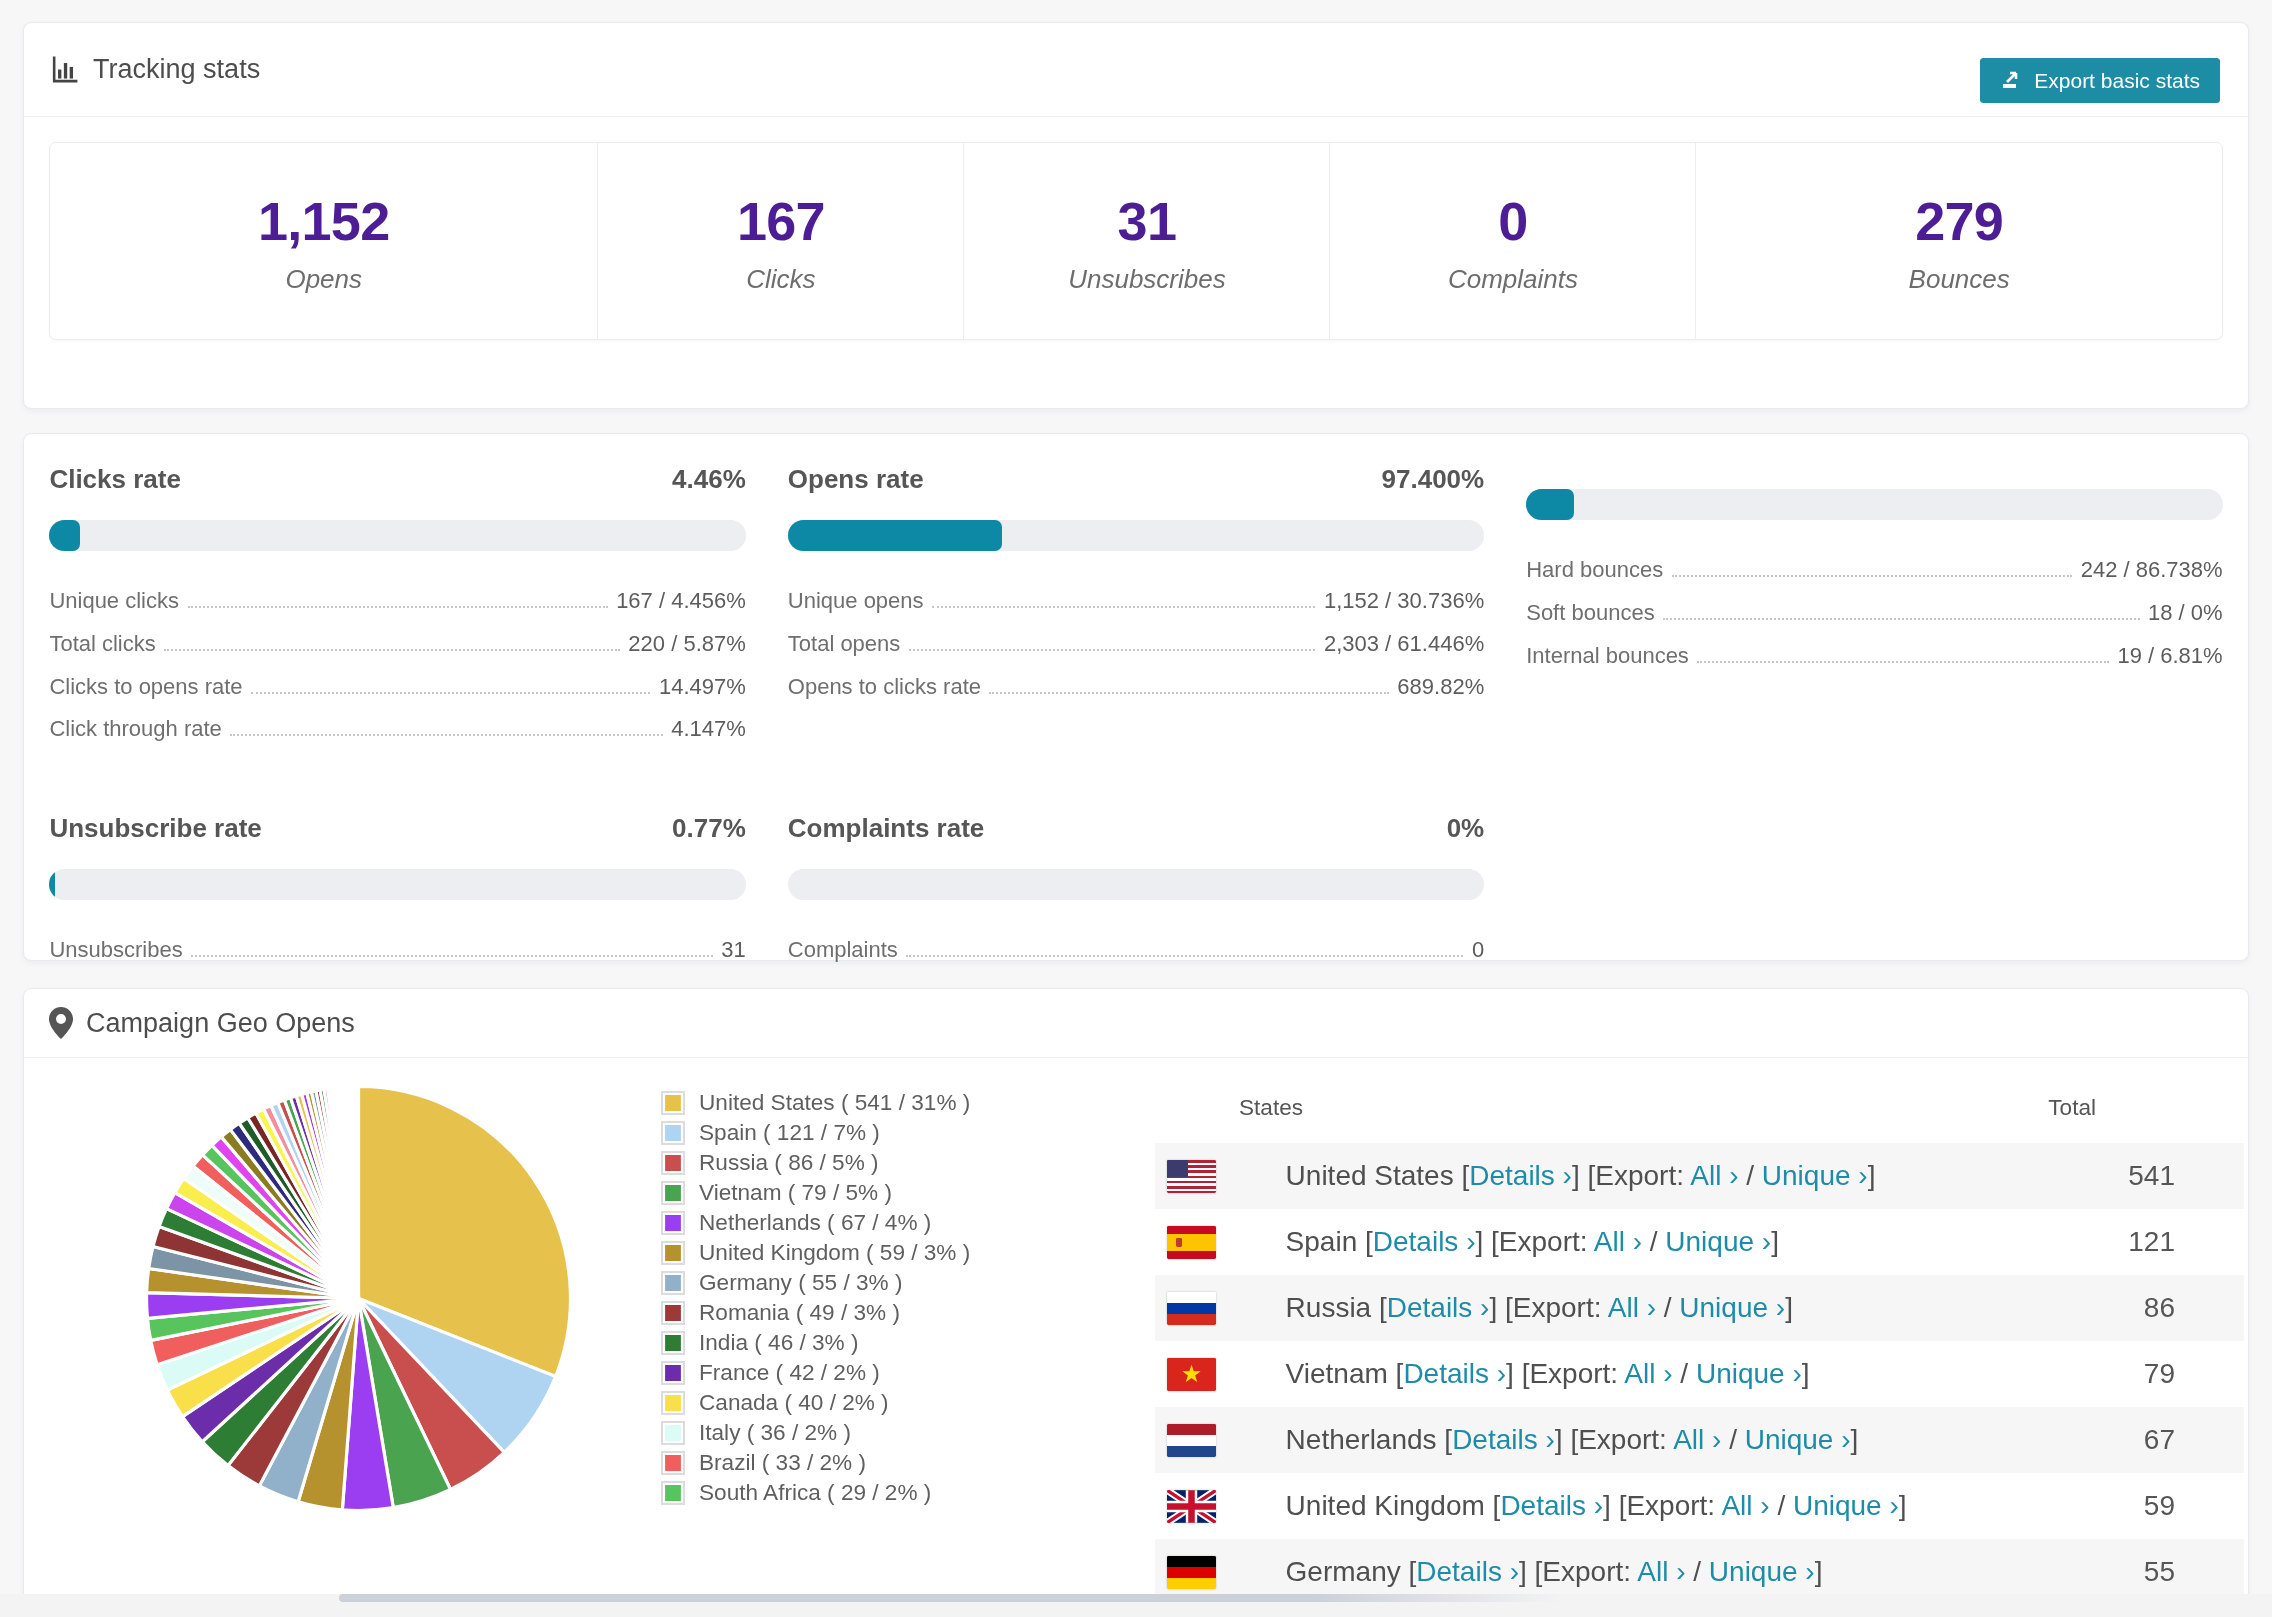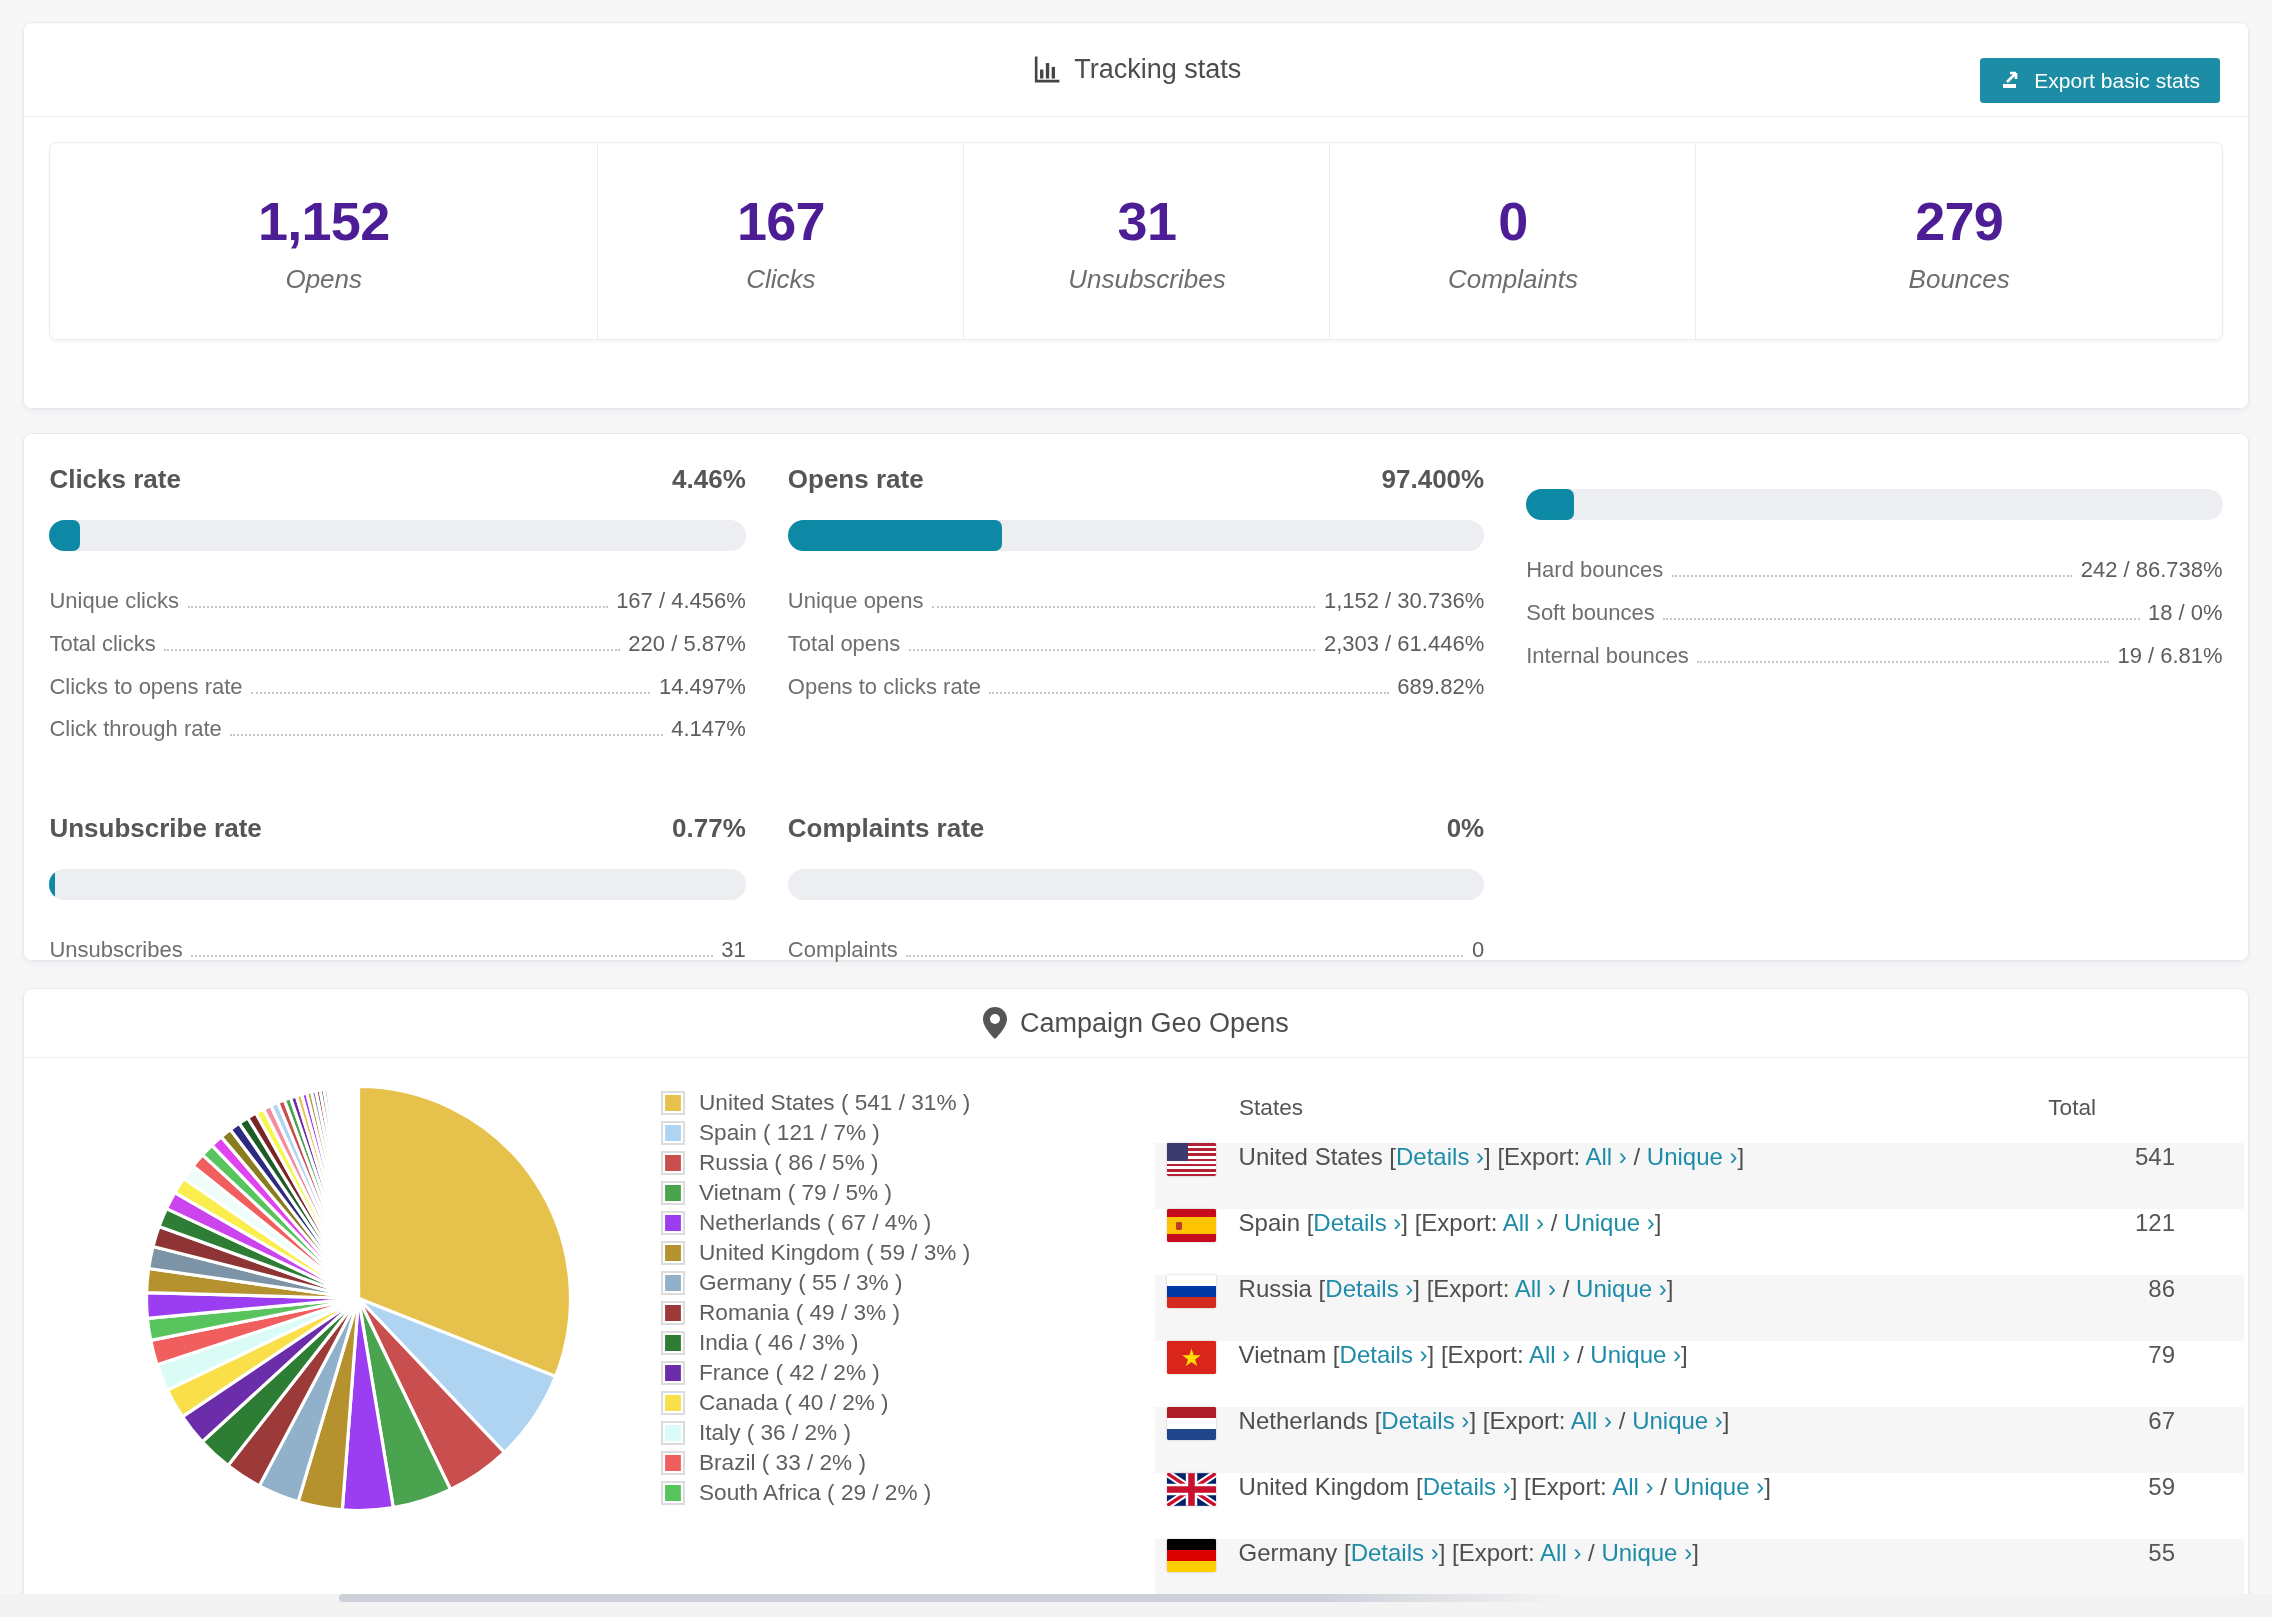--- a/index.html
+++ b/index.html
@@ -1,20 +1,20 @@
 <!DOCTYPE html>
 <html style="font-size:11.3px"><head>
 <meta charset="utf-8">
 <style>
   html,body{margin:0;padding:0;overflow:hidden;}
   body{width:2273px;height:1618px;background:#f7f7f8;font-family:"Liberation Sans",sans-serif;position:relative;}
   .card{position:absolute;background:#fff;border:1.4px solid #e7e9ee;border-radius:8.5px;box-shadow:0 2.1px 5.6px rgba(40,50,70,.05);}
   
   #card-tracking{left:23px;top:22px;width:2224px;height:385px;}
-  .card-header{position:relative;height:93px;border-bottom:1.4px solid #eef0f2;display:flex;align-items:center;padding:0 25.4px;justify-content:center;}
+  .card-header{position:relative;height:93px;border-bottom:1.4px solid #eef0f2;display:flex;align-items:center;padding:0 25.4px;}
   .card-title{font-size:27px;color:#4d4d4d;display:flex;align-items:center;gap:12.7px;}
   .card-title svg{display:block;}
   .btn-export{position:absolute;right:28px;top:35px;height:45px;background:#1d8da6;color:#fff;border:none;border-radius:3.5px;
     font-size:21px;font-family:inherit;display:flex;align-items:center;gap:10px;padding:0 20px;cursor:pointer;}
   #stats-row{position:absolute;left:25px;right:25px;top:119px;height:196px;border:1.4px solid #ebedf0;border-radius:7px;display:flex;box-shadow:0 1.4px 3.5px rgba(40,50,70,.04);}
   .stat-cell{display:flex;flex-direction:column;align-items:center;justify-content:center;padding-top:2.8px;}
   .stat-cell + .stat-cell{border-left:1.4px solid #ebedf0;}
   .stat-cell:nth-child(1){flex:1.5;} .stat-cell:nth-child(2),.stat-cell:nth-child(3),.stat-cell:nth-child(4){flex:1;} .stat-cell:nth-child(5){flex:1.44;}
   .stat-value{font-size:54px;font-weight:bold;color:#4c1d95;letter-spacing:-0.7px;}
   .stat-label{font-size:26px;color:#6d6d6d;margin-top:11.3px;font-style:italic;}
@@ -31,21 +31,21 @@
   
   #card-geo{left:23px;top:988px;width:2224px;height:606px;overflow:hidden;border-bottom-left-radius:0;border-bottom-right-radius:0;}
   #card-geo .card-header{height:68px;border-bottom:1.4px solid #eef0f2;}
   #geo-pie{position:absolute;left:119px;top:94px;}
   #geo-legend{position:absolute;left:637px;top:99px;list-style:none;margin:0;padding:0;}
   #geo-legend li{display:flex;align-items:center;gap:14px;height:30px;font-size:22.6px;color:#5f5f5f;}
   .swatch{width:20px;height:20px;border:2.1px solid #dcdcdc;box-shadow:inset 0 0 0 2.1px #fff;flex:0 0 auto;}
   #geo-table{position:absolute;left:1131px;top:83px;width:1089px;}
   .geo-thead{height:71px;display:flex;align-items:center;font-size:22.6px;color:#555;}
   .geo-th-country{margin-left:84px;} .geo-th-total{margin-left:auto;margin-right:148px;}
-  .geo-row{height:66px;display:flex;align-items:flex-start;font-size:24px;color:#4f4f4f;}
+  .geo-row{height:66px;display:flex;align-items:center;font-size:28px;color:#4f4f4f;gap:47px;}
   .geo-row.stripe{background:#f6f6f7;}
   .geo-row .flag-wrap{width:49px;margin-left:12px;flex:0 0 auto;display:flex;}
   .geo-row .country-cell{margin-left:22.6px;white-space:nowrap;}
   .geo-row .total-cell{margin-left:auto;margin-right:69px;color:#565656;}
   .geo-row a{color:#1e8ca8;text-decoration:none;}
   .flag{width:49px;height:33px;border-radius:1.4px;box-shadow:0 0 2.1px rgba(0,0,0,.25);position:relative;overflow:hidden;}
   .f-us{background:repeating-linear-gradient(180deg,#b22234 0 2.6px,#fff 2.6px 5.2px);}
   .f-us::before{content:"";position:absolute;left:0;top:0;width:21px;height:17.6px;background:#3c3b6e;}
   .f-es{background:linear-gradient(180deg,#c60b1e 0 25%,#ffc400 25% 75%,#c60b1e 75%);}
   .f-es::after{content:"";position:absolute;left:8.5px;top:12.7px;width:6.4px;height:8.5px;background:#c0392b;border-radius:1.4px;}

